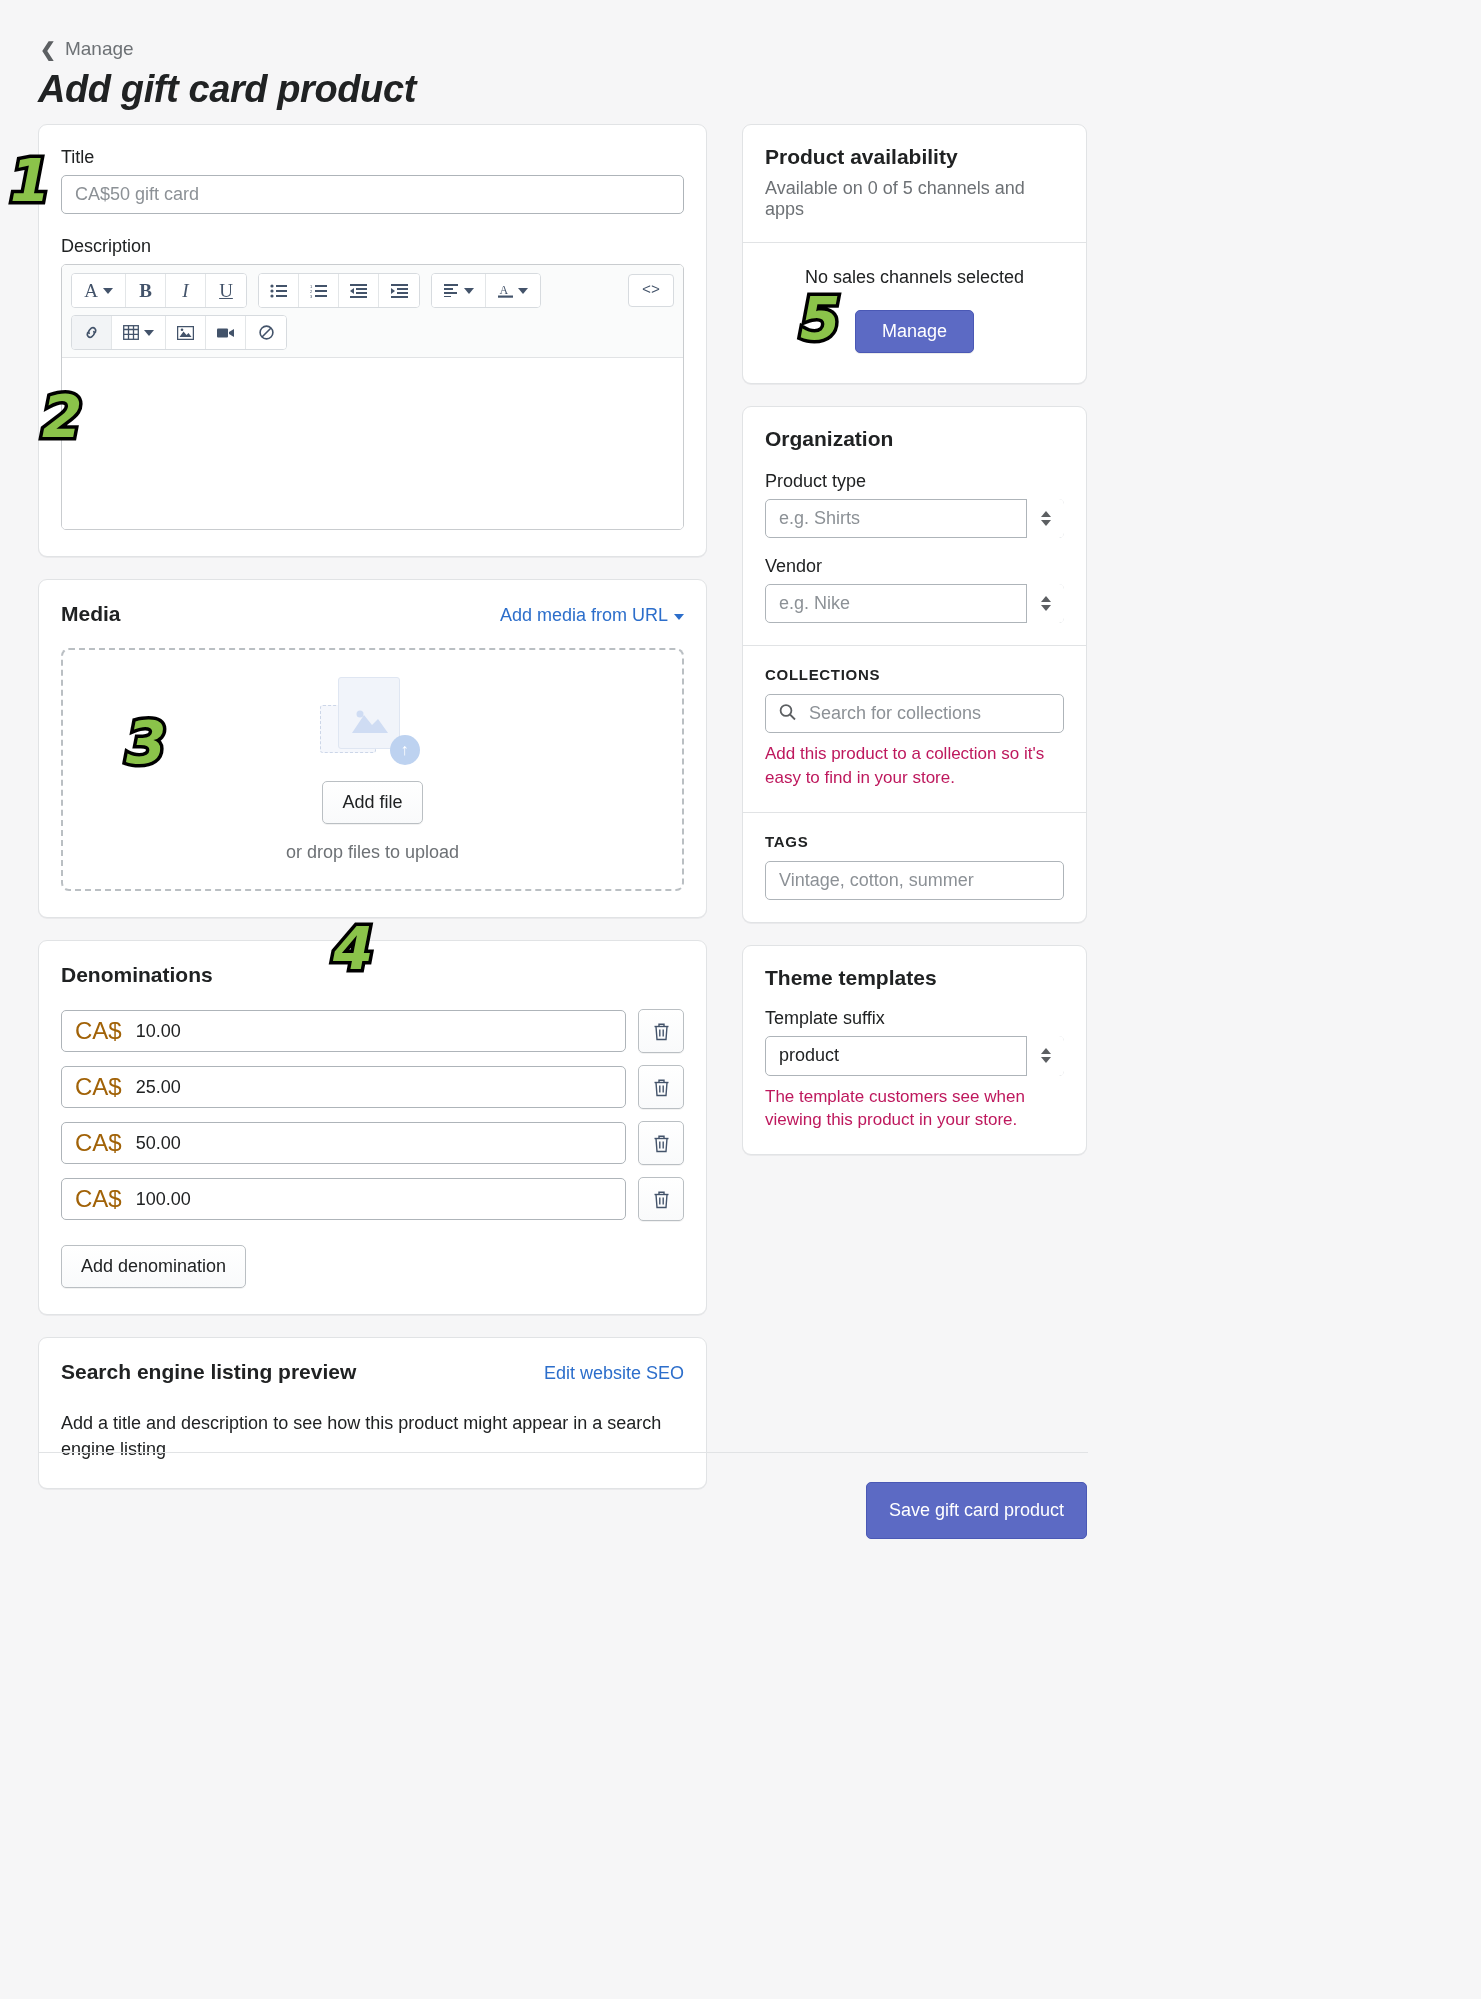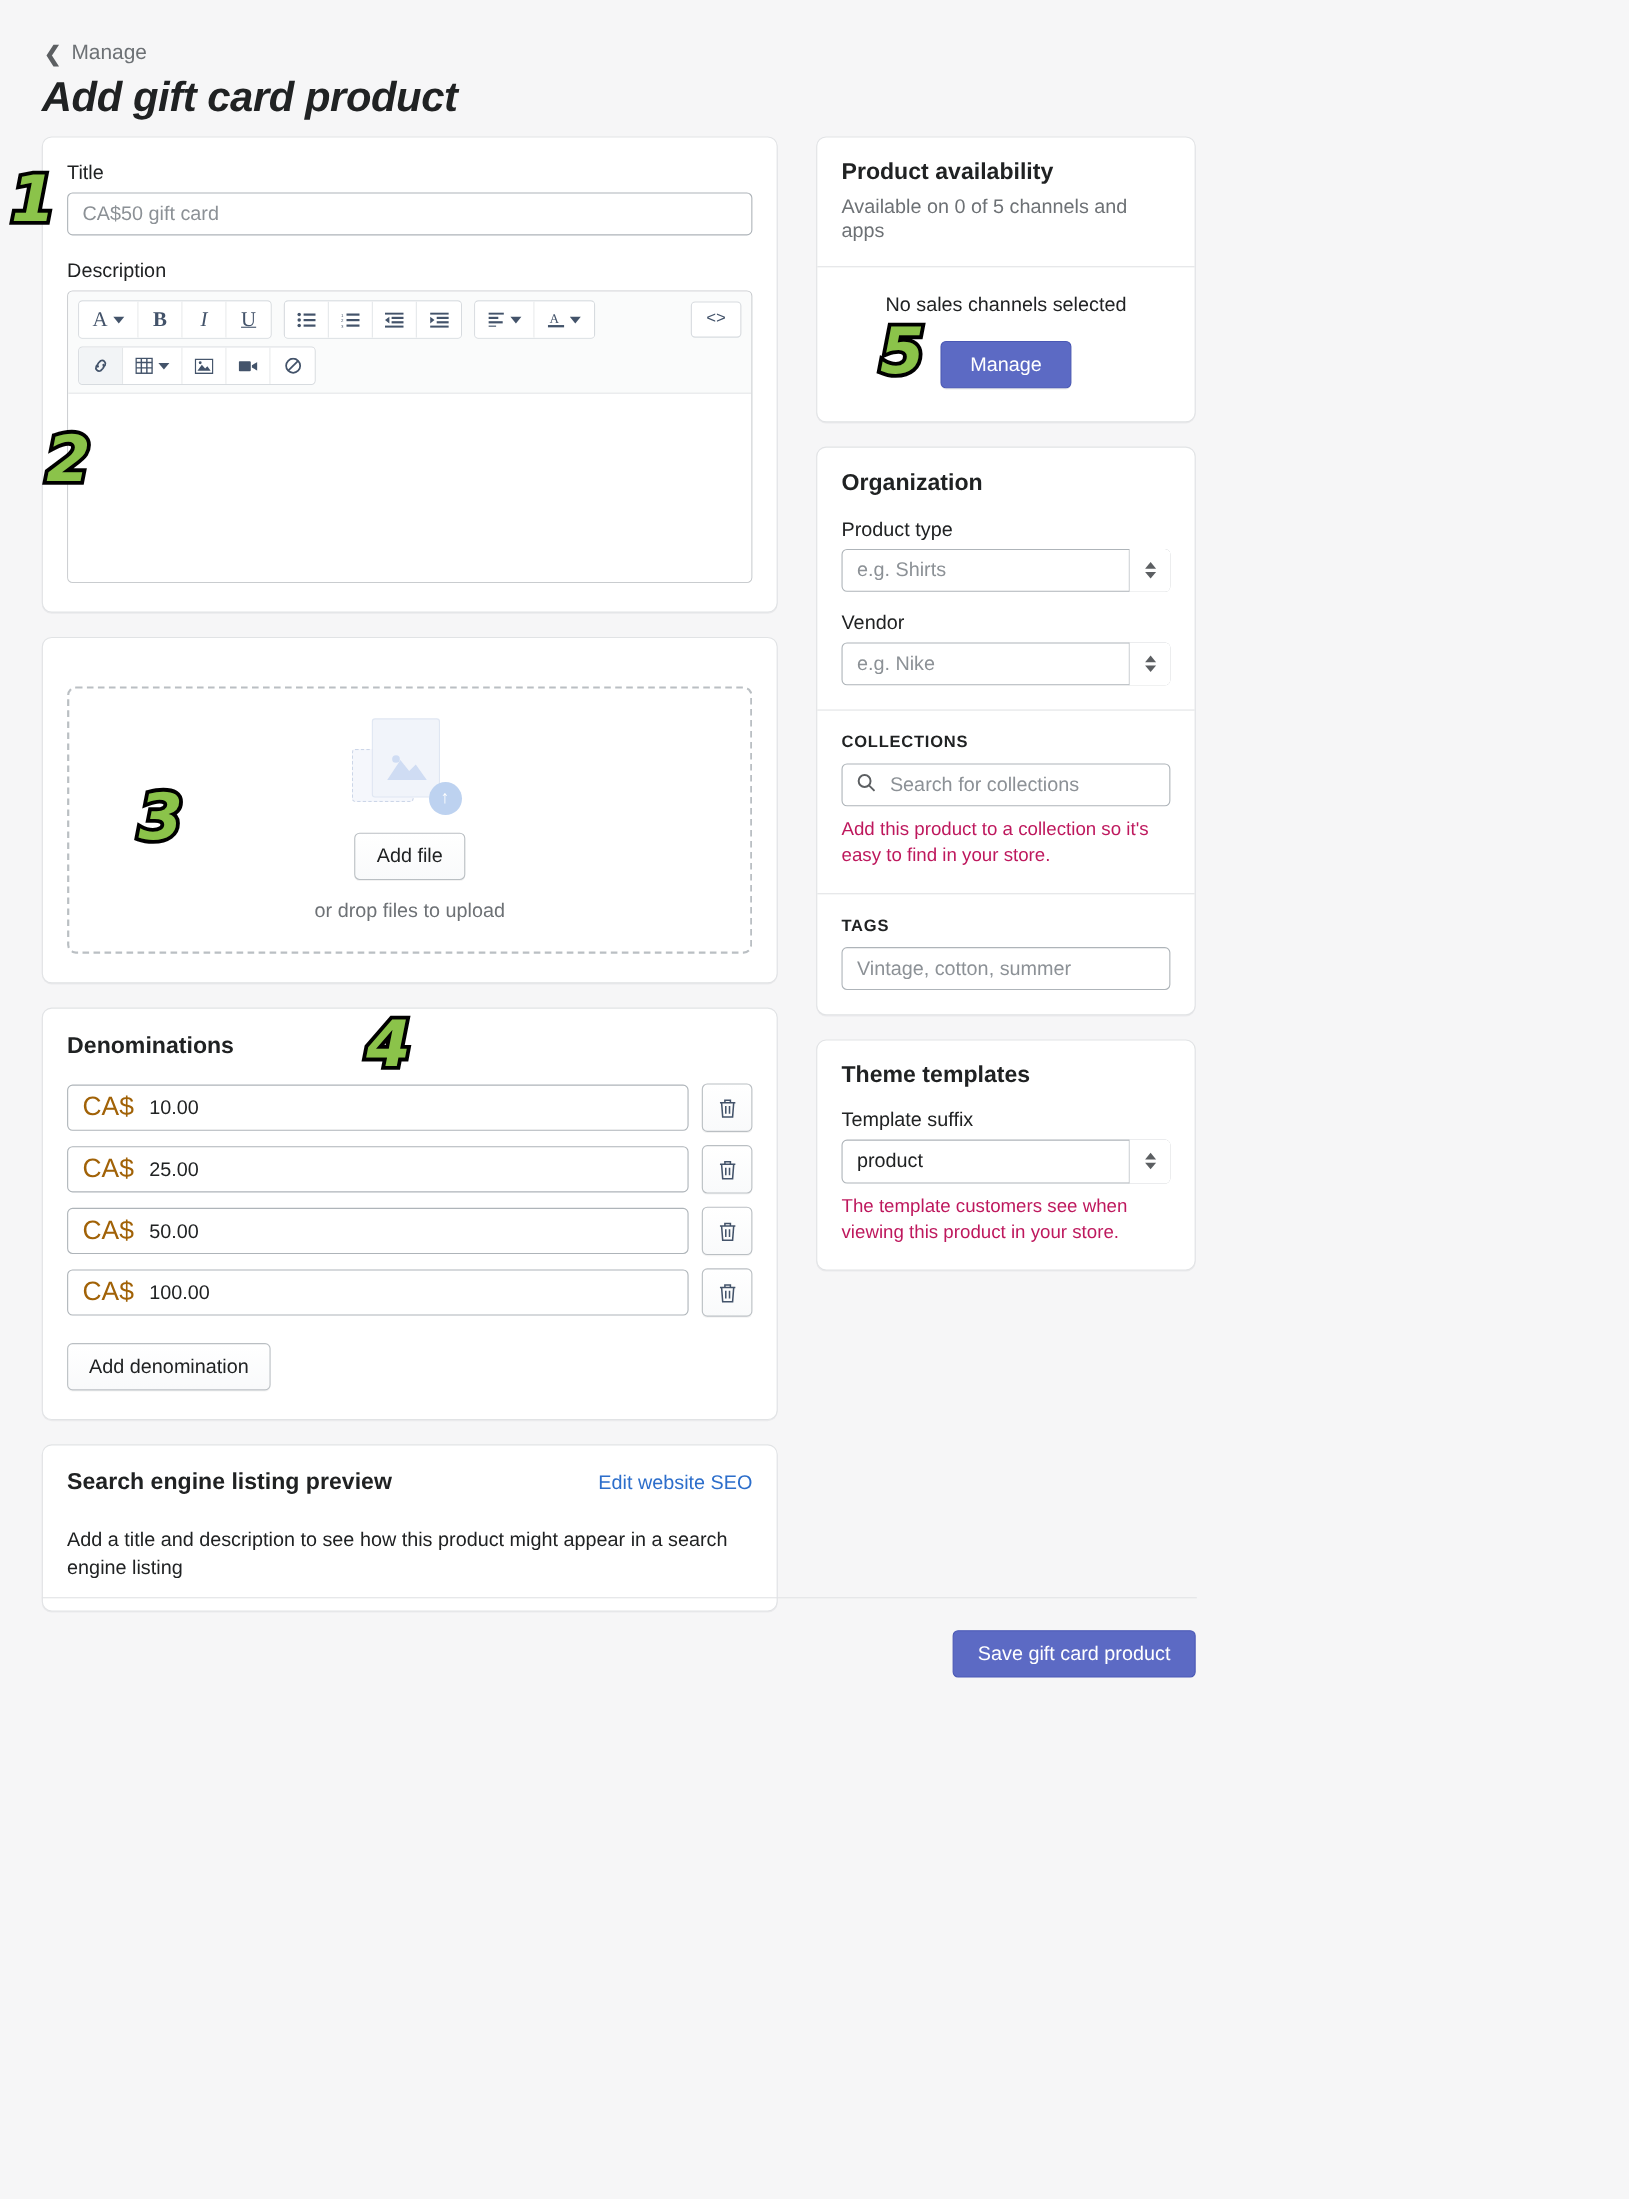--- a/index.html
+++ b/index.html
@@ -180,21 +180,21 @@
   .search-wrap { position: relative; }
   .search-wrap .input { padding-left: 43px; }
   .search-ic { position:absolute; left:14px; top:50%; transform:translateY(-50%); color:#5c5f62; }
   .helper { font-size: 17px; color: #be185d; line-height: 1.4; margin-top: 9px; }
   .tmpl-select .input { height: 40px; padding-right: 44px; }
 
   
   .footer-sep { position:absolute; left: 38px; top: 1452px; width: 1050px; border-top: 1px solid #e1e3e5; }
   .btn-save {
     position: absolute; right: 394px; top: 1482px;
-    height: 43px; padding: 0 22px;
+    height: 57px; padding: 0 22px;
     background: #5c6ac4; border: 1px solid #4a58b5; border-radius: 5px;
     color:#fff; font-size: 18px; cursor:pointer;
     display:flex; align-items:center; justify-content:center;
     font-family: "Liberation Sans", sans-serif;
   }
 
   
   .anno {
     position: absolute;
     font-family: "DejaVu Sans", sans-serif;
@@ -375,20 +375,27 @@
             </div>
 
           </div>
           <div class="editor-body"></div>
         </div>
       </div>
     </div>
 
     <div class="card">
       <div class="card-pad">
+        <div class="card-head">
+          <div class="card-title">Media</div>
+          <a class="link">
+            <span>Add media from URL</span>
+            <span class="dcaret"></span>
+          </a>
+        </div>
         <div class="dropzone">
           <div class="dz-illus">
             <div class="sq2"></div>
             <div class="sq1"></div>
             <svg class="mtn" viewBox="0 0 40 28">
                 <g fill="#cfdcf3">
                   <path d="M2 26 L14 8 L22 18 L28 12 L38 26 Z"></path>
                   <circle cx="10" cy="7" r="3.5"></circle>
                 </g>
               </svg>

